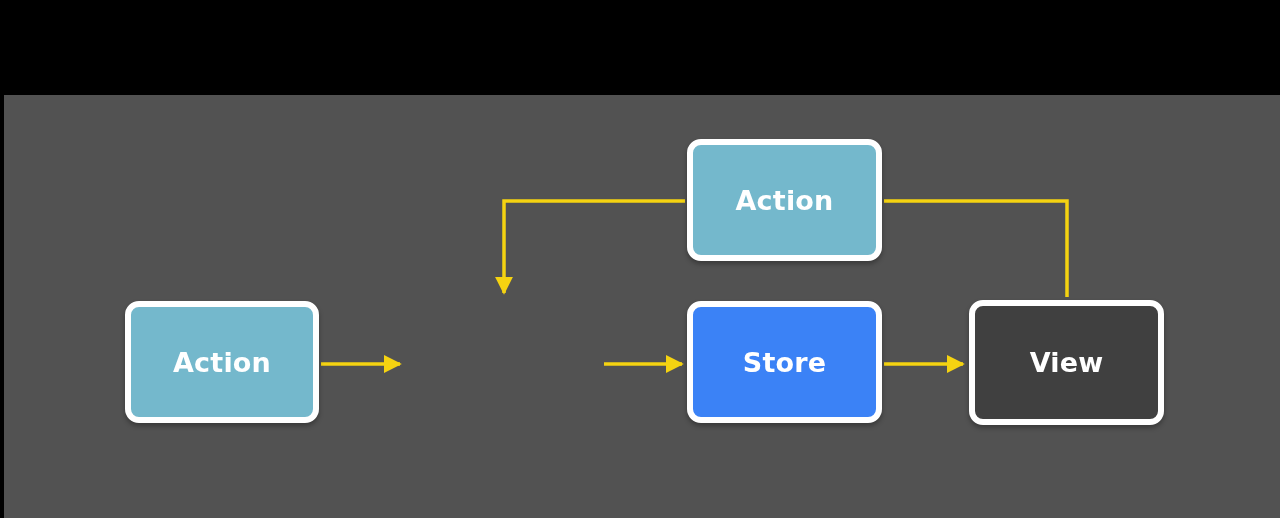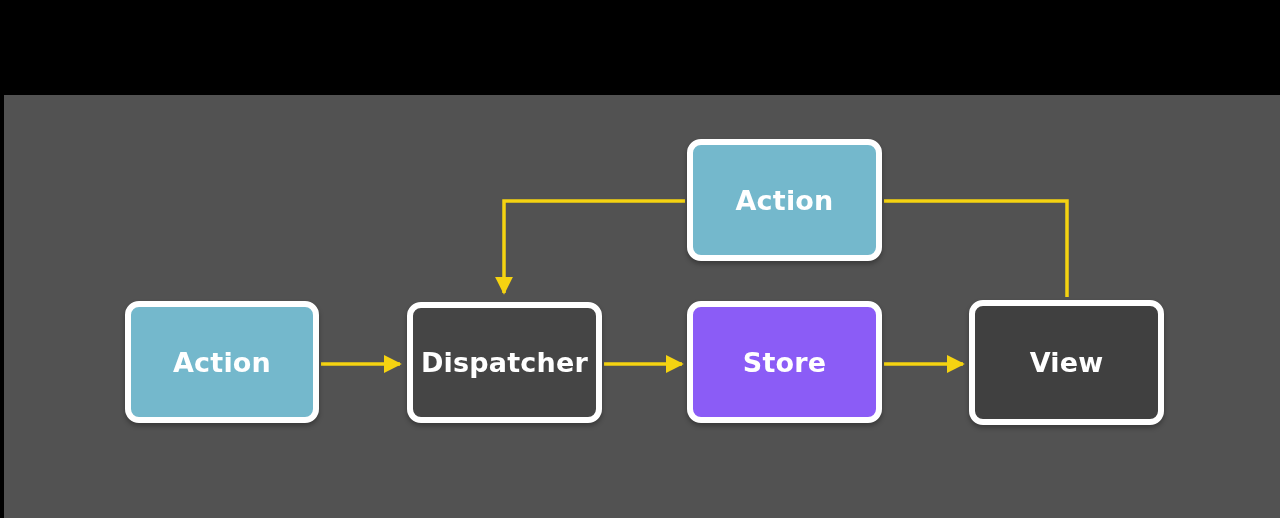--- a/index.html
+++ b/index.html
@@ -64,21 +64,21 @@
     letter-spacing: 0.2px;
     line-height: 1;
     white-space: nowrap;
     user-select: none;
   }
 
   
   #node-action-top    { left: 683px; top: 44px;  width: 195px; height: 122px; background: #74b8cc; }
   #node-action-left   { left: 121px; top: 206px; width: 194px; height: 122px; background: #74b8cc; }
   #node-dispatcher    { left: 403px; top: 207px; width: 195px; height: 121px; background: #454545; }
-  #node-store         { left: 683px; top: 206px; width: 195px; height: 122px; background: #8b5cf6; }
+  #node-store         { left: 683px; top: 206px; width: 195px; height: 122px; background: #3b82f6; }
   #node-view          { left: 965px; top: 205px; width: 195px; height: 125px; background: #404040; }
 </style>
 </head>
 <body>
 
 <div id="screen">
 
   <div class="letterbox" id="letterbox-top"></div>
   <div class="letterbox" id="letterbox-bottom"></div>
 
@@ -106,23 +106,20 @@
     </svg>
 
     <div class="node" id="node-action-top">
       <span class="node-label">Action</span>
     </div>
 
     <div class="node" id="node-action-left">
       <span class="node-label">Action</span>
     </div>
 
-    <div class="node" id="node-dispatcher">
-      <span class="node-label">Dispatcher</span>
-    </div>
 
     <div class="node" id="node-store">
       <span class="node-label">Store</span>
     </div>
 
     <div class="node" id="node-view">
       <span class="node-label">View</span>
     </div>
 
   </div>

